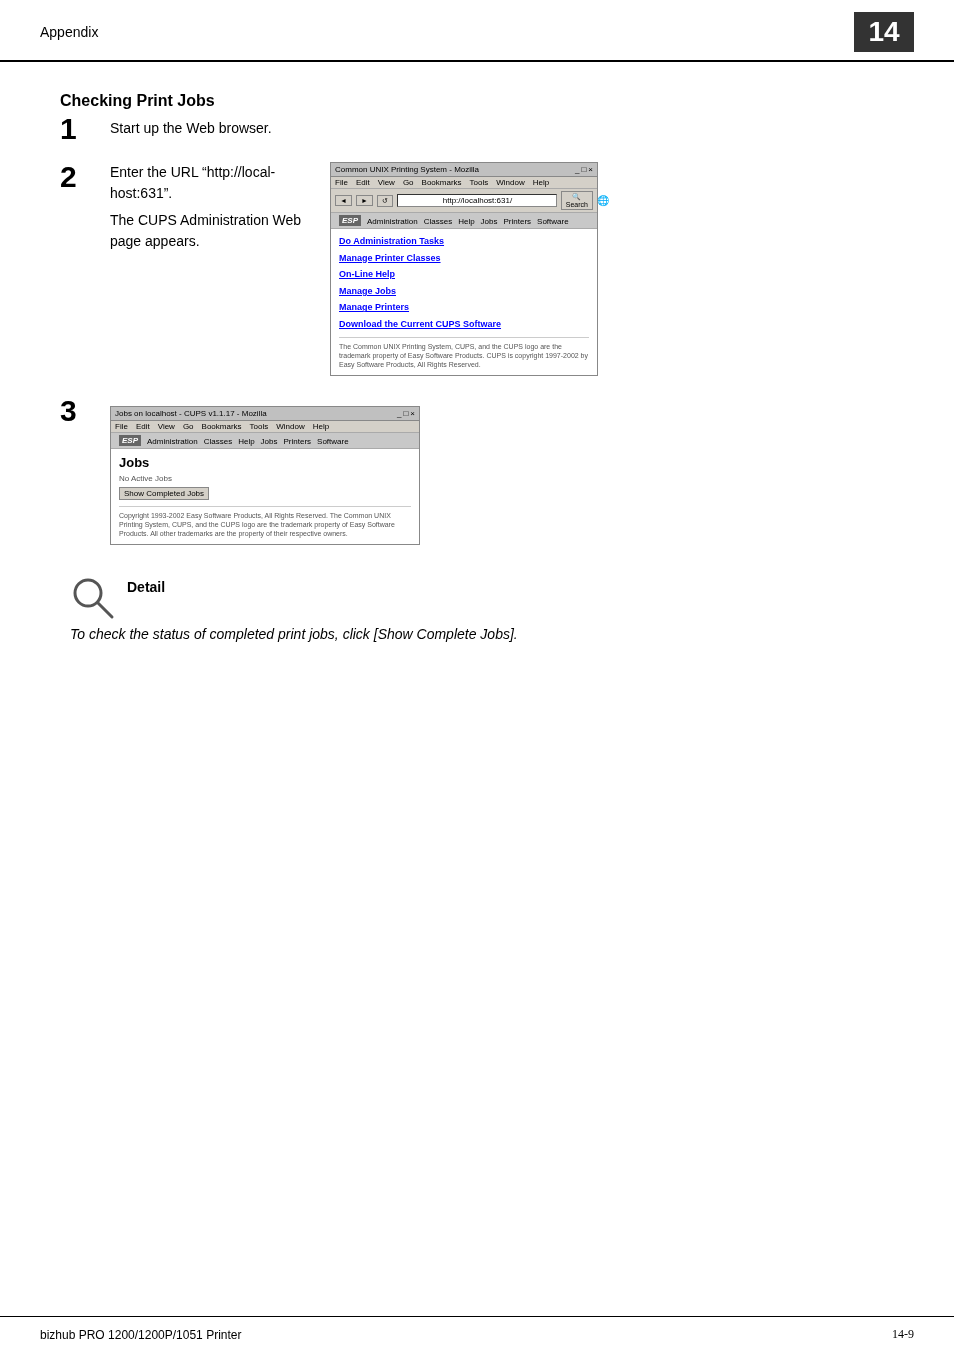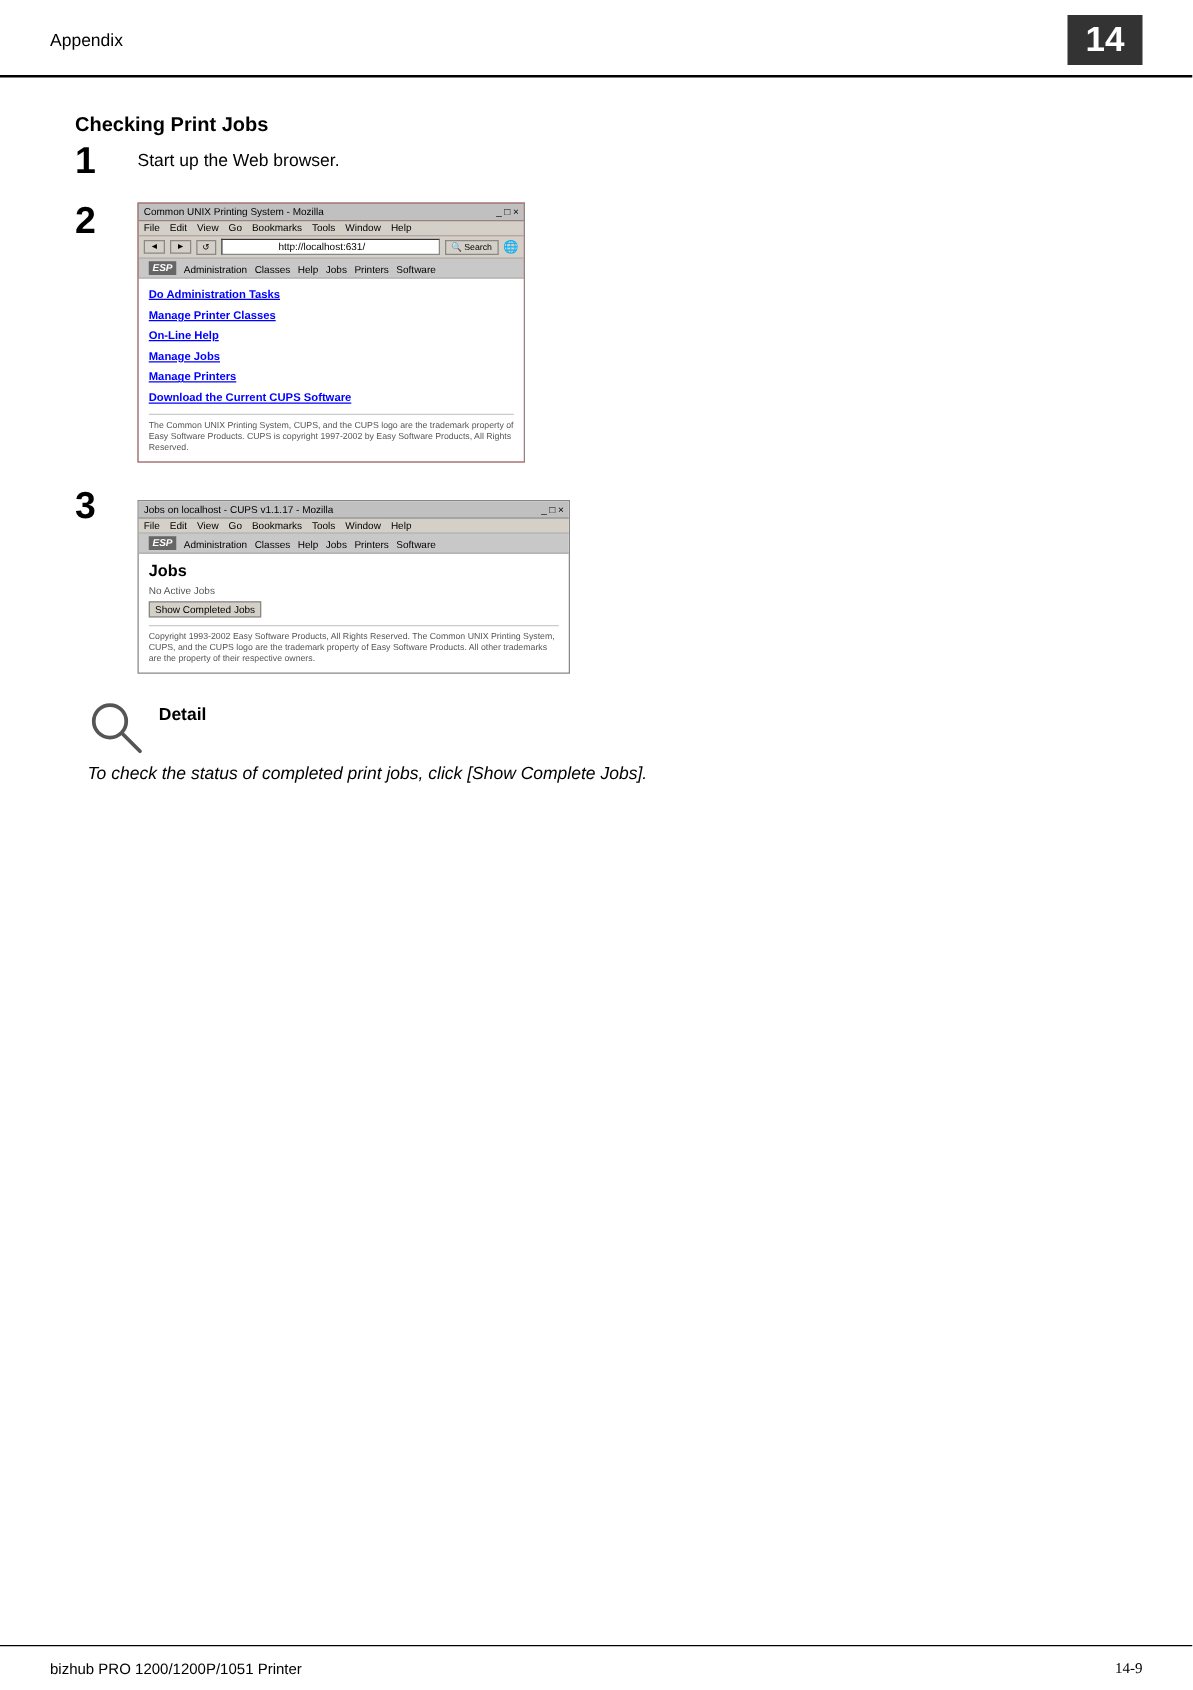--- a/index.html
+++ b/index.html
@@ -81,23 +81,23 @@
 
     .step-sub-text {
       font-size: 14px;
       margin-top: 6px;
       line-height: 1.5;
     }
 
     
     .browser-window {
       border: 1px solid #888;
-      background: #ef4444;
+      background: #a3a3a3;
       font-size: 9px;
-      width: 310px;
+      width: 268px;
     }
 
     .browser-titlebar {
       background: #c0c0c0;
       padding: 2px 4px;
       display: flex;
       justify-content: space-between;
       align-items: center;
       font-size: 8px;
       border-bottom: 1px solid #888;
@@ -210,21 +210,21 @@
       padding-top: 4px;
       border-top: 1px solid #ccc;
       line-height: 1.3;
     }
 
     
     .jobs-browser-window {
       border: 1px solid #888;
       background: #fff;
       font-size: 9px;
-      width: 346px;
+      width: 310px;
       margin-top: 10px;
     }
 
     .jobs-content {
       padding: 6px 8px;
     }
 
     .jobs-title {
       font-size: 13px;
       font-weight: bold;
@@ -249,21 +249,21 @@
       font-size: 7px;
       color: #555;
       margin-top: 6px;
       padding-top: 4px;
       border-top: 1px solid #ccc;
       line-height: 1.3;
     }
 
     
     .detail-section {
-      margin-top: 20px;
+      margin-top: 30px;
       margin-left: 0;
       padding: 0 0 0 10px;
     }
 
     .detail-icon-row {
       display: flex;
       align-items: flex-start;
       gap: 12px;
       margin-bottom: 4px;
     }
@@ -357,20 +357,24 @@
   <div class="step">
     <div class="step-number">1</div>
     <div class="step-content">
       <div class="step-text">Start up the Web browser.</div>
     </div>
   </div>
 
   <div class="step-combined">
     <div class="step-num-large">2</div>
     <div class="step-right">
+      <div class="step-text-block">
+        <div class="step-text">Enter the URL “http://local-host:631”.</div>
+        <div class="step-sub-text">The CUPS Administration Web page appears.</div>
+      </div>
       <div class="step-visual-block">
 
         <div class="browser-window">
           <div class="browser-titlebar">
             <span class="browser-titlebar-title">Common UNIX Printing System - Mozilla</span>
             <div class="browser-titlebar-buttons">
               <span>_</span>
               <span>□</span>
               <span>×</span>
             </div>

